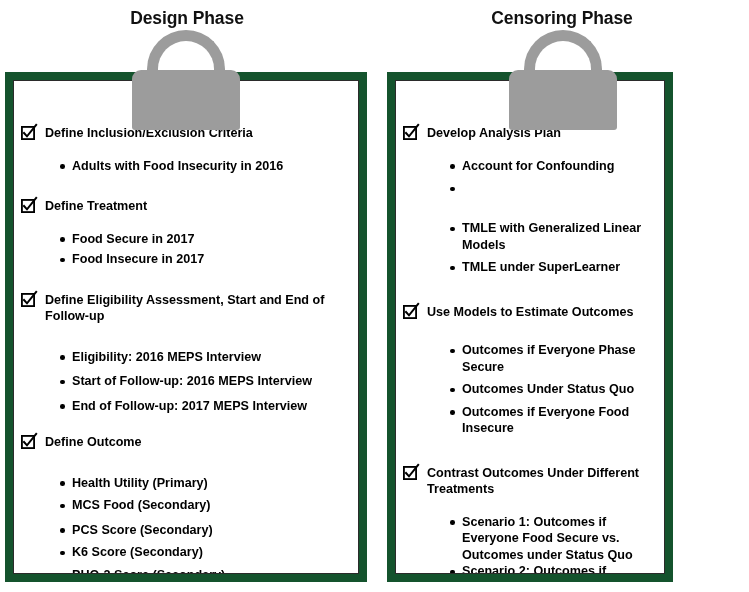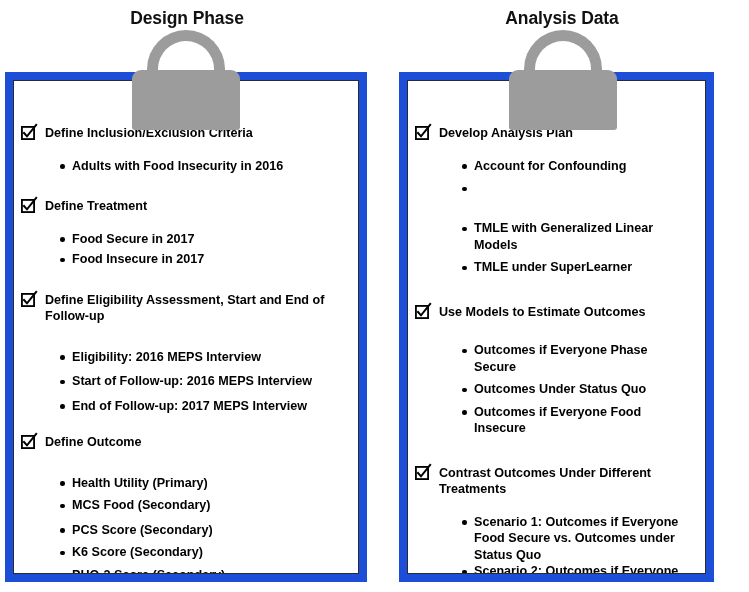--- a/index.html
+++ b/index.html
@@ -42,25 +42,25 @@
     font-weight: bold;
     letter-spacing: -0.1px;
     line-height: 20px;
     color: #111111;
   }
 
   
   .clipboard {
     position: absolute;
     top: 72px;
-    background: #1d4ed8;
+    background: #14532d;
     padding: 8px;
   }
   .phase.left  .clipboard { left: 5px;  width: 362px; height: 510px; }
-  .phase.right .clipboard { left: 24px; width: 315px; height: 510px; }
+  .phase.right .clipboard { left: 12px; width: 286px; height: 510px; }
 
   .paper {
     position: relative;
     width: 100%;
     height: 100%;
     background: #ffffff;
     border: 1px solid #2b2b2b;
     padding: 44px 6px 6px 6px;
     overflow: hidden;
   }
@@ -281,21 +281,21 @@
             </li>
           </ul>
 
         </ul>
       </div>
     </div>
   </div>
 
   <div class="phase right">
 
-    <div class="phase-title">Analysis Data</div>
+    <div class="phase-title">Censoring Phase</div>
 
     <div class="clip">
       <div class="clip-handle"></div>
       <div class="clip-body"></div>
     </div>
 
     <div class="clipboard">
       <div class="paper">
         <ul class="checklist">
 

